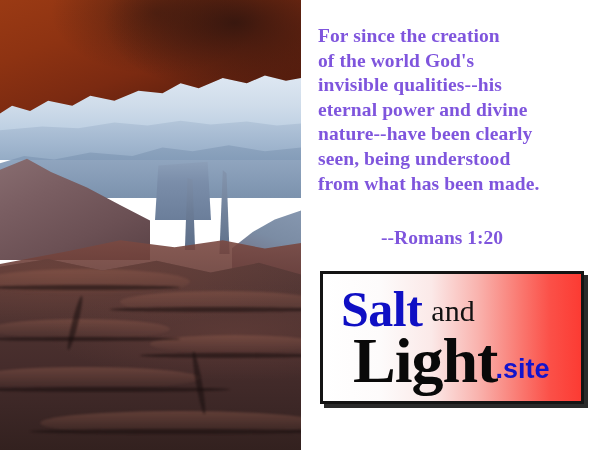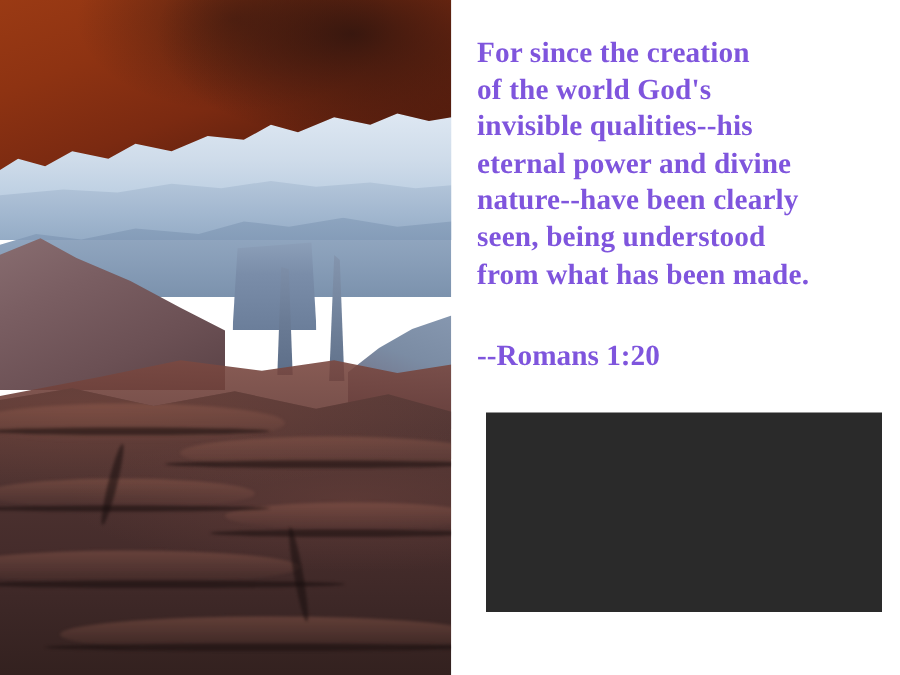--- a/index.html
+++ b/index.html
@@ -128,21 +128,21 @@
     font-size: 19.5px;
     line-height: 24.6px;
     letter-spacing: .1px;
     white-space: pre-line;
   }
   #attribution {
     position: absolute;
     left: 318px;
     top: 226px;
     width: 248px;
-    text-align: left;
+    text-align: center;
     color: #7f55dd;
     font-family: "Liberation Serif", serif;
     font-weight: bold;
     font-size: 19.5px;
     line-height: 24.6px;
   }
 
   
   #logo-shadow {
     position: absolute;
@@ -261,14 +261,22 @@
 invisible qualities--his
 eternal power and divine
 nature--have been clearly
 seen, being understood
 from what has been made.</div>
 
   <div id="attribution">--Romans 1:20</div>
 
   <div id="logo-shadow"></div>
 
+  <div id="logo-box">
+    <div id="logo-row1">
+      <span id="logo-salt">Salt</span><span id="logo-and">and</span>
+    </div>
+    <div id="logo-row2">
+      <span id="logo-light">Light</span><span id="logo-site">.site</span>
+    </div>
+  </div>
 
 </div>
 
 </body></html>

